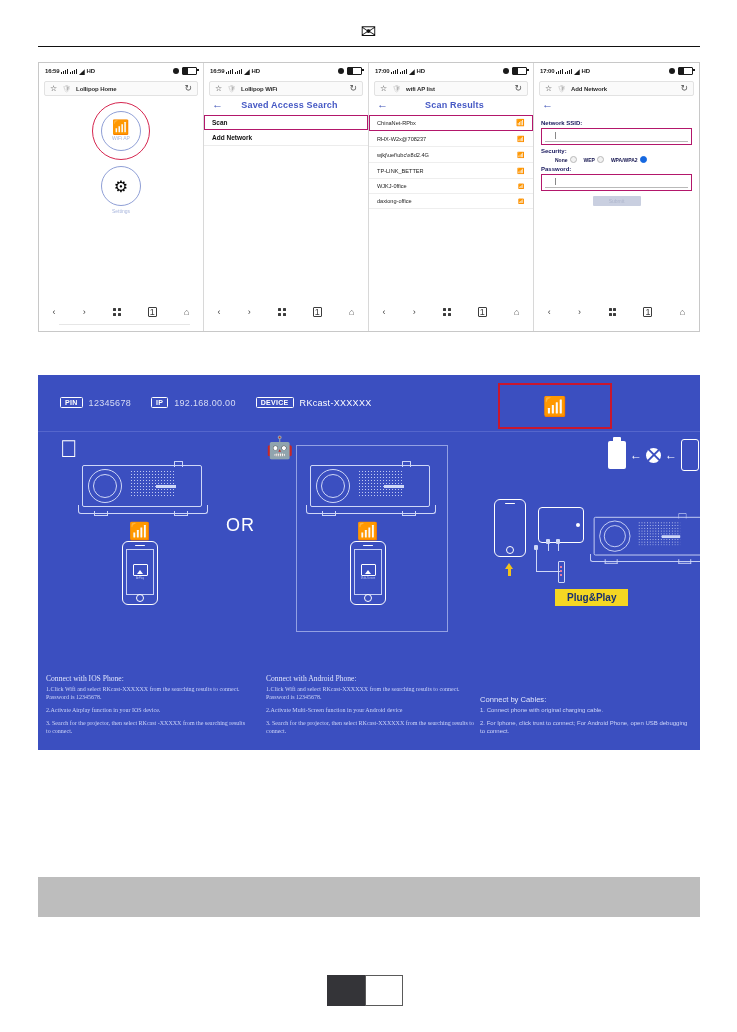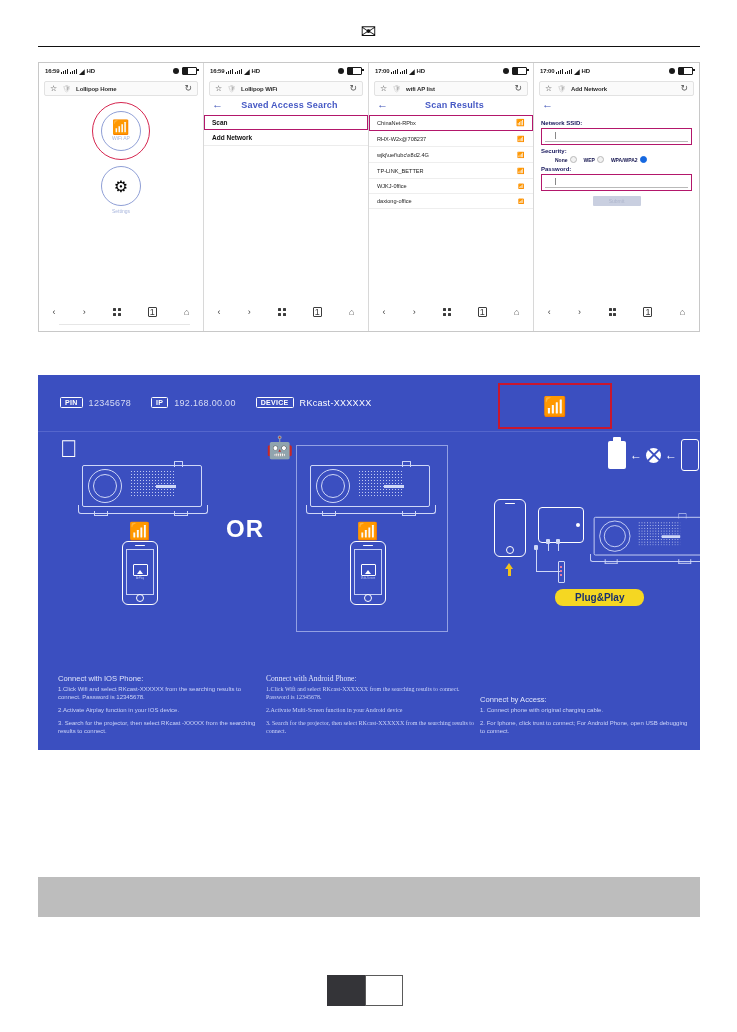--- a/index.html
+++ b/index.html
@@ -114,21 +114,21 @@
 
   .wifi-up{font-size:17px;line-height:17px;color:#cfd7f7;text-align:center;}
   .phone-ill{width:34px;height:62px;border:1.4px solid #ffffff;border-radius:6px;position:relative;background:transparent;}
   .phone-ill .spk{position:absolute;left:50%;transform:translateX(-50%);top:3px;width:10px;height:1.4px;background:#ffffff;border-radius:1px;}
   .phone-ill .scr{position:absolute;left:3px;top:7px;right:3px;bottom:9px;border:1px solid #c7d0f5;display:flex;flex-direction:column;align-items:center;justify-content:center;gap:1px;}
   .cast-ic{width:13px;height:10px;border:1.2px solid #ffffff;border-radius:1px;display:flex;align-items:flex-end;justify-content:center;}
   .cast-ic:after{content:"";border-left:3px solid transparent;border-right:3px solid transparent;border-bottom:4px solid #ffffff;margin-bottom:1px;}
   .scr-lbl{font-size:2.6px;color:#bac6f2;}
   .phone-ill .hb{position:absolute;left:50%;transform:translateX(-50%);bottom:2px;width:6px;height:6px;border-radius:50%;border:1.2px solid #ffffff;}
 
-  .or-txt{position:absolute;left:188px;top:78px;font-size:24px;color:#ffffff;letter-spacing:1px;font-weight:bold;}
+  .or-txt{position:absolute;left:188px;top:78px;font-size:18px;color:#ffffff;letter-spacing:1px;}
 
   .batt-row{position:absolute;left:128px;top:2px;display:flex;align-items:center;gap:4px;}
   .batt-big{width:18px;height:28px;background:#ffffff;border-radius:2px;position:relative;}
   .batt-big:before{content:"";position:absolute;left:5px;top:-4px;width:8px;height:4px;background:#ffffff;border-radius:1px 1px 0 0;}
   .arr-l{font-size:12px;line-height:12px;color:#ffffff;}
   .no-circ{width:15px;height:15px;border-radius:50%;background:#ffffff;position:relative;}
   .no-circ:before,.no-circ:after{content:"";position:absolute;left:50%;top:50%;width:17px;height:2.4px;background:#3b4fc0;transform-origin:center;}
   .no-circ:before{transform:translate(-50%,-50%) rotate(45deg);}
   .no-circ:after{transform:translate(-50%,-50%) rotate(-45deg);}
   .phone-solid{width:16px;height:30px;border:1.6px solid #ffffff;border-radius:3px;}
@@ -137,24 +137,24 @@
   .tablet-ill:after{content:"";position:absolute;right:3px;top:50%;transform:translateY(-50%);width:4px;height:4px;border-radius:50%;background:#ffffff;}
   .up-arrow{width:0;height:0;border-left:4px solid transparent;border-right:4px solid transparent;border-bottom:6px solid #f2c21b;position:relative;}
   .up-arrow:after{content:"";position:absolute;left:-1.5px;top:6px;width:3px;height:7px;background:#f2c21b;}
   .cable{position:absolute;}
   .cable-h{height:1.4px;background:#cfd7f7;}
   .cable-v{width:1.4px;background:#cfd7f7;}
   .cable-tip{width:4px;height:5px;background:#cfd7f7;border-radius:1px;}
   .usb-blk{width:5px;height:20px;border:1.2px solid #cfd7f7;border-radius:1px;position:relative;}
   .usb-blk i{position:absolute;left:1px;width:2px;height:1.5px;background:#e87ba6;}
 
-  .plugplay{position:absolute;left:75px;top:152px;background:#f5d722;color:#18306e;font-size:10px;font-weight:bold;padding:3px 20px;border-radius:8px;}
+  .plugplay{position:absolute;left:75px;top:152px;background:#f5d722;color:#18306e;font-size:10px;font-weight:bold;padding:3px 12px;border-radius:0;}
 
   .txtcol{position:absolute;bottom:10px;}
-  .t1{left:20px;width:205px;}
+  .t1{left:8px;width:205px;font-family:Liberation Serif, serif;}
   .t2{left:228px;width:210px;font-family:Liberation Serif, serif;}
   .t3{left:442px;width:210px;}
   .txt-h{font-size:7.6px;color:#dfe4fb;margin-bottom:2px;}
   .txt-p{font-size:6px;color:#ccd4f8;line-height:1.45;margin:0 0 4px 0;}
 
   
   .graybar{position:absolute;left:38px;top:877px;width:662px;height:40px;background:#bdbdbd;}
 
   
   .swatches{position:absolute;left:327px;top:975px;display:flex;}
@@ -565,21 +565,21 @@
     </div>
 
     <div class="txtcol t2">
       <div class="txt-h">Connect with Android Phone:</div>
       <p class="txt-p">1.Click Wifi and select RKcast-XXXXXX from the searching results to connect. Password is 12345678.</p>
       <p class="txt-p">2.Activate Multi-Screen function in your Android device</p>
       <p class="txt-p">3. Search for the projector, then select RKcast-XXXXXX from the searching results to connect.</p>
     </div>
 
     <div class="txtcol t3">
-      <div class="txt-h">Connect by Access:</div>
+      <div class="txt-h">Connect by Cables:</div>
       <p class="txt-p">1. Connect phone with original charging cable.</p>
       <p class="txt-p">2. For Iphone, cIick trust to connect;  For Android Phone, open USB debugging to connect.</p>
     </div>
 
   </div>
 </div>
 
 <div class="graybar"></div>
 
 <div class="swatches">

